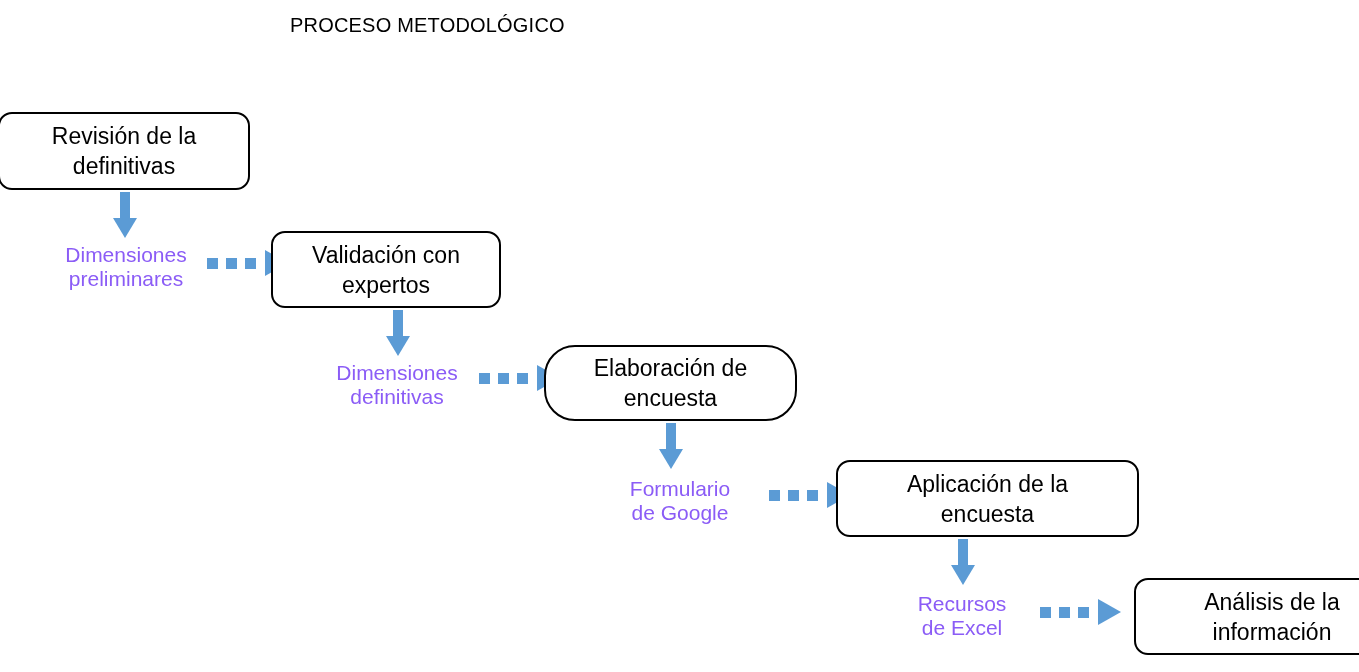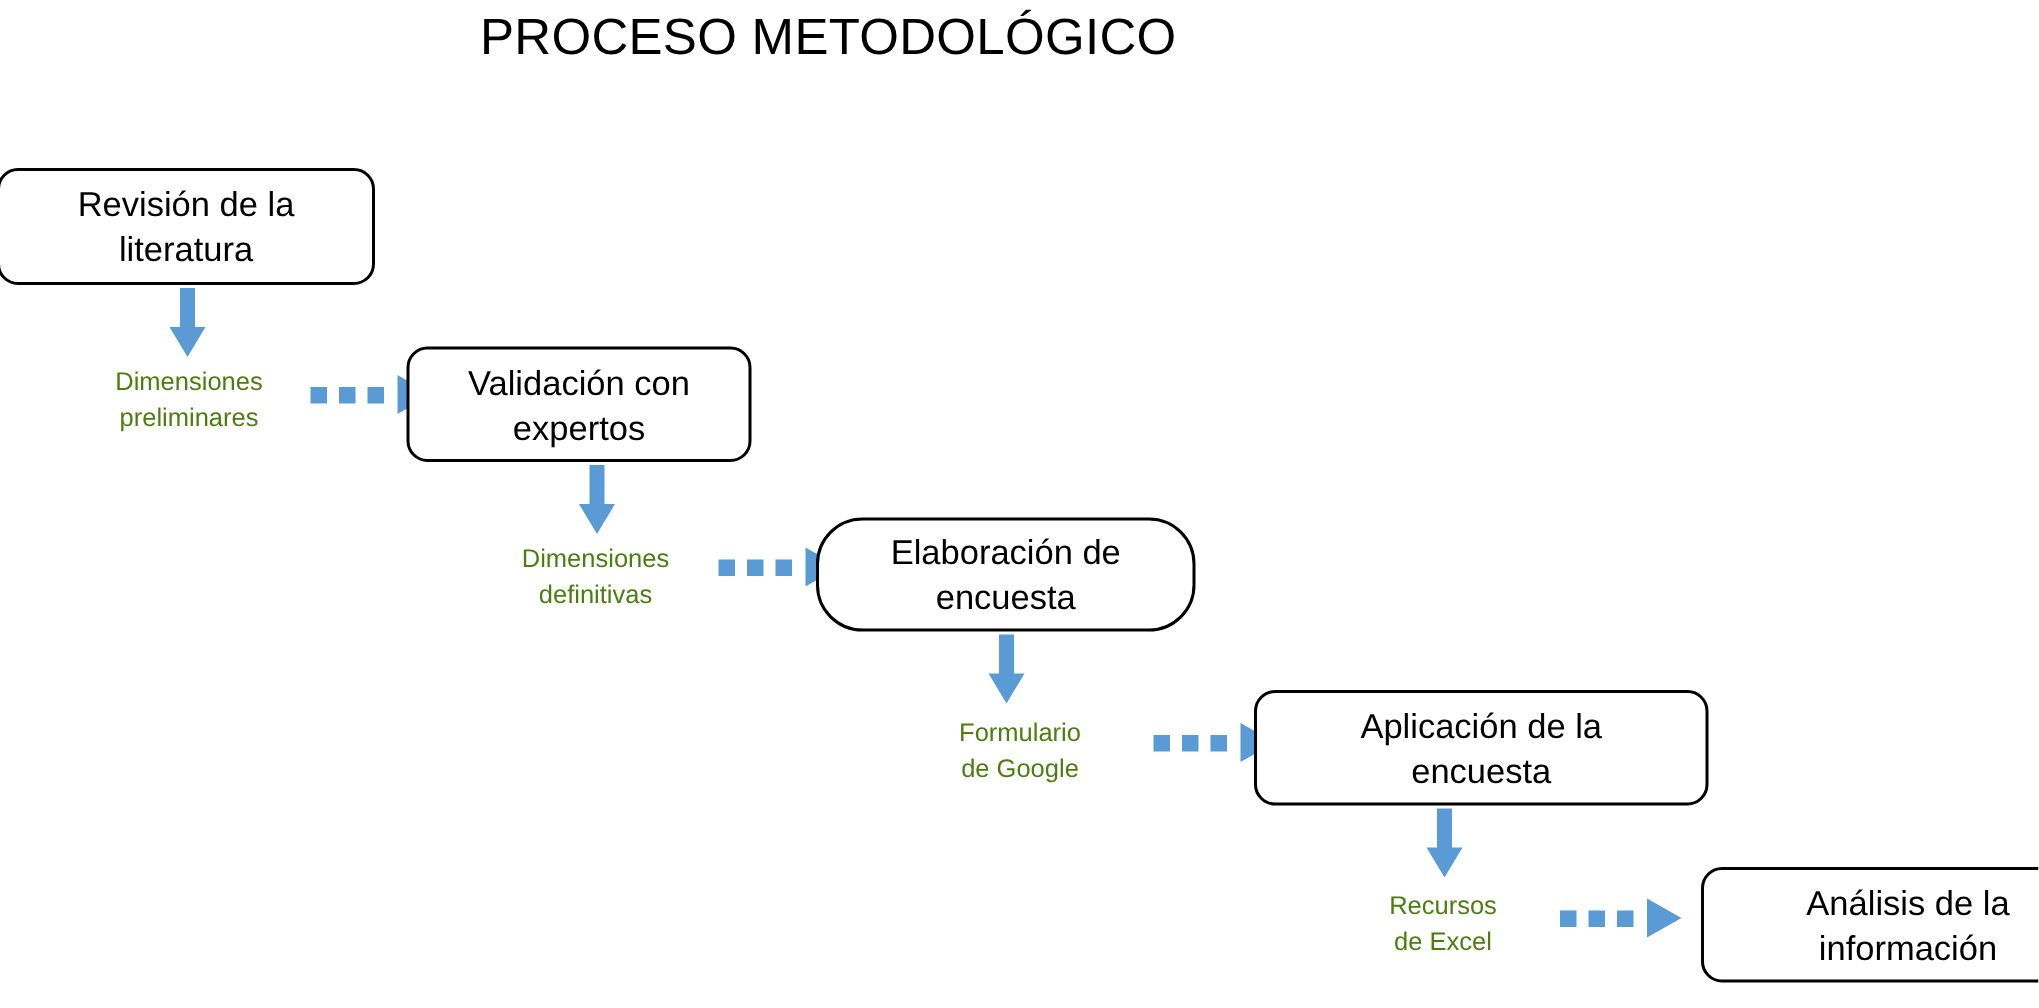--- a/index.html
+++ b/index.html
@@ -12,23 +12,23 @@
     width: 1359px;
     height: 672px;
     background: #ffffff;
     overflow: hidden;
     font-family: "Liberation Sans", sans-serif;
   }
 
   
   .diagram-title {
     position: absolute;
-    left: 320px;
+    left: 290px;
     top: 9px;
-    font-size: 34px;
+    font-size: 20px;
     line-height: 32px;
     color: #000000;
     white-space: nowrap;
     letter-spacing: 0.2px;
   }
 
   
   .proc-box {
     position: absolute;
     box-sizing: border-box;
@@ -43,23 +43,23 @@
     line-height: 30px;
     color: #000000;
     padding: 2px 8px;
   }
   .proc-box .box-label { display: block; }
 
   
   .conn-label {
     position: absolute;
     text-align: center;
-    font-size: 17px;
+    font-size: 21px;
     line-height: 24px;
-    color: #4d7c0f;
+    color: #8b5cf6;
     white-space: pre-line;
   }
 
   
   .v-arrow {
     position: absolute;
     width: 24px;
     height: 46px;
   }
   .v-arrow .shaft {
@@ -107,21 +107,21 @@
 </style>
 </head>
 <body>
 
 <div id="canvas">
 
   <div class="diagram-title">PROCESO METODOLÓGICO</div>
 
   <div class="proc-box" style="left:-2px; top:112px; width:252px; height:78px;">
     <span class="box-label" style="white-space: pre-line;">Revisión de la
-literatura</span>
+definitivas</span>
   </div>
 
   <div class="v-arrow" style="left:113px; top:192px;">
     <div class="shaft"></div>
     <div class="head"></div>
   </div>
 
   <div class="conn-label" style="left: 46px; top: 243px; width: 160px; white-space: pre-line;">Dimensiones
 preliminares</div>
 

